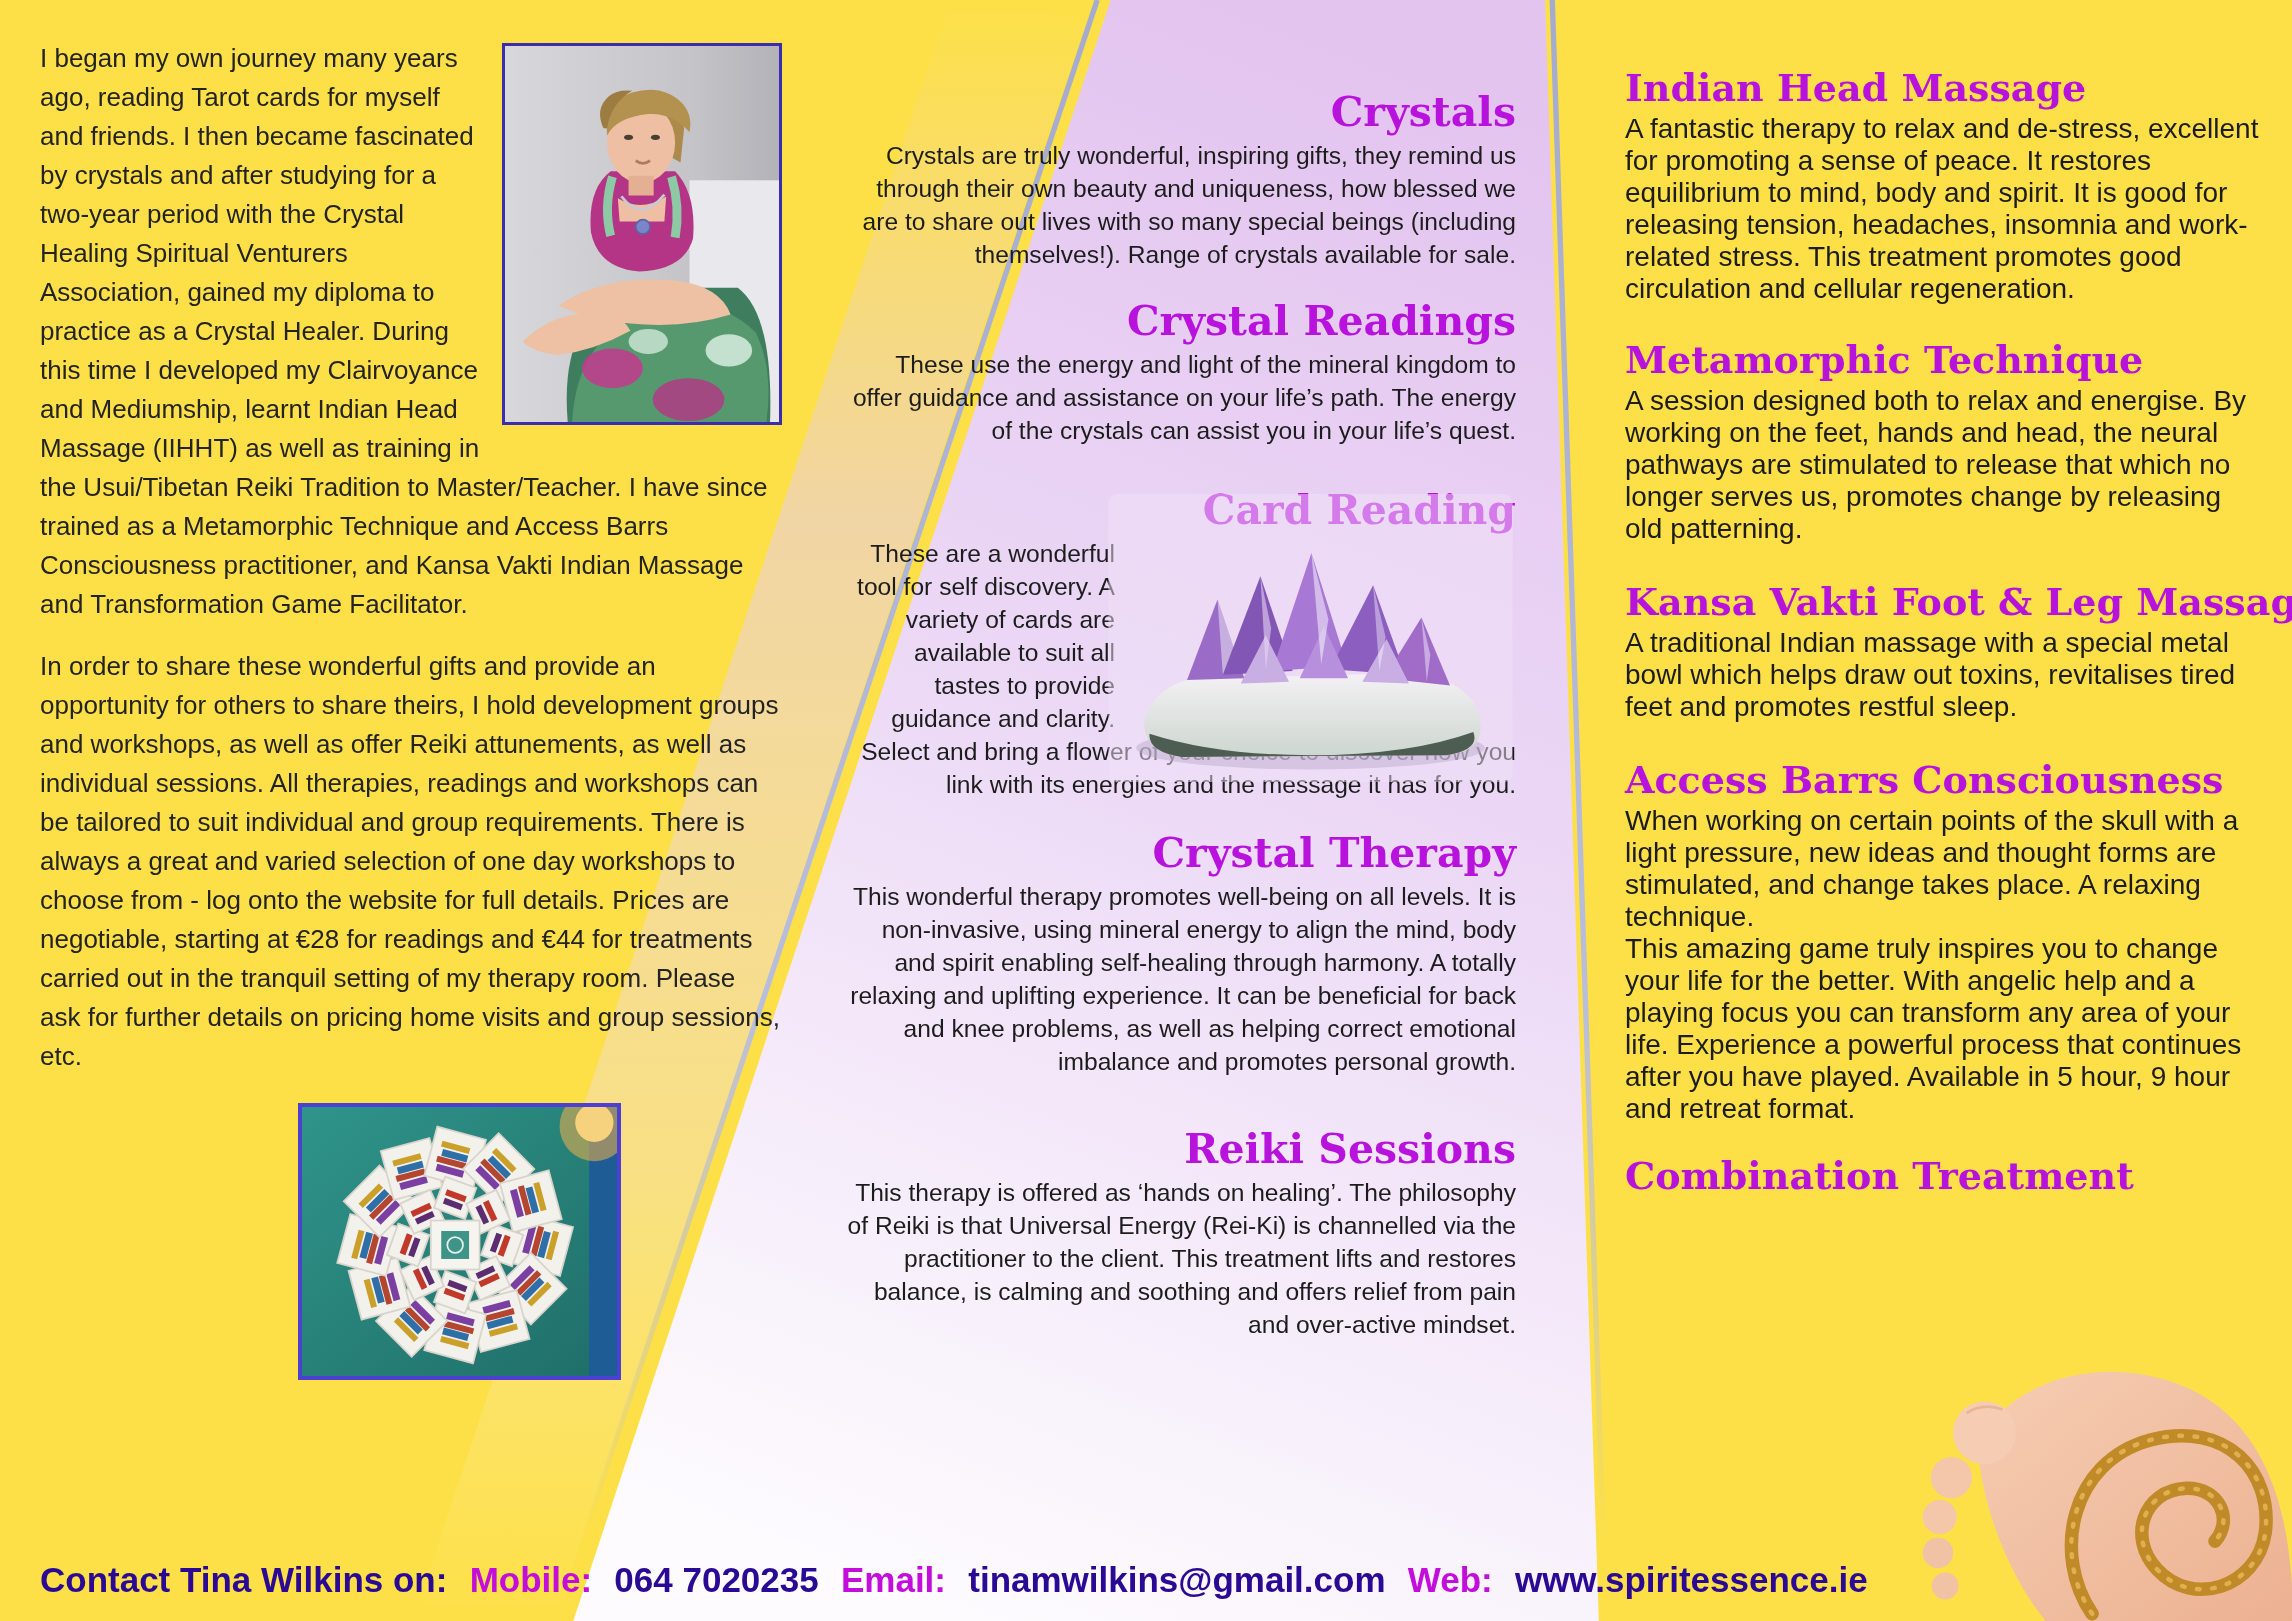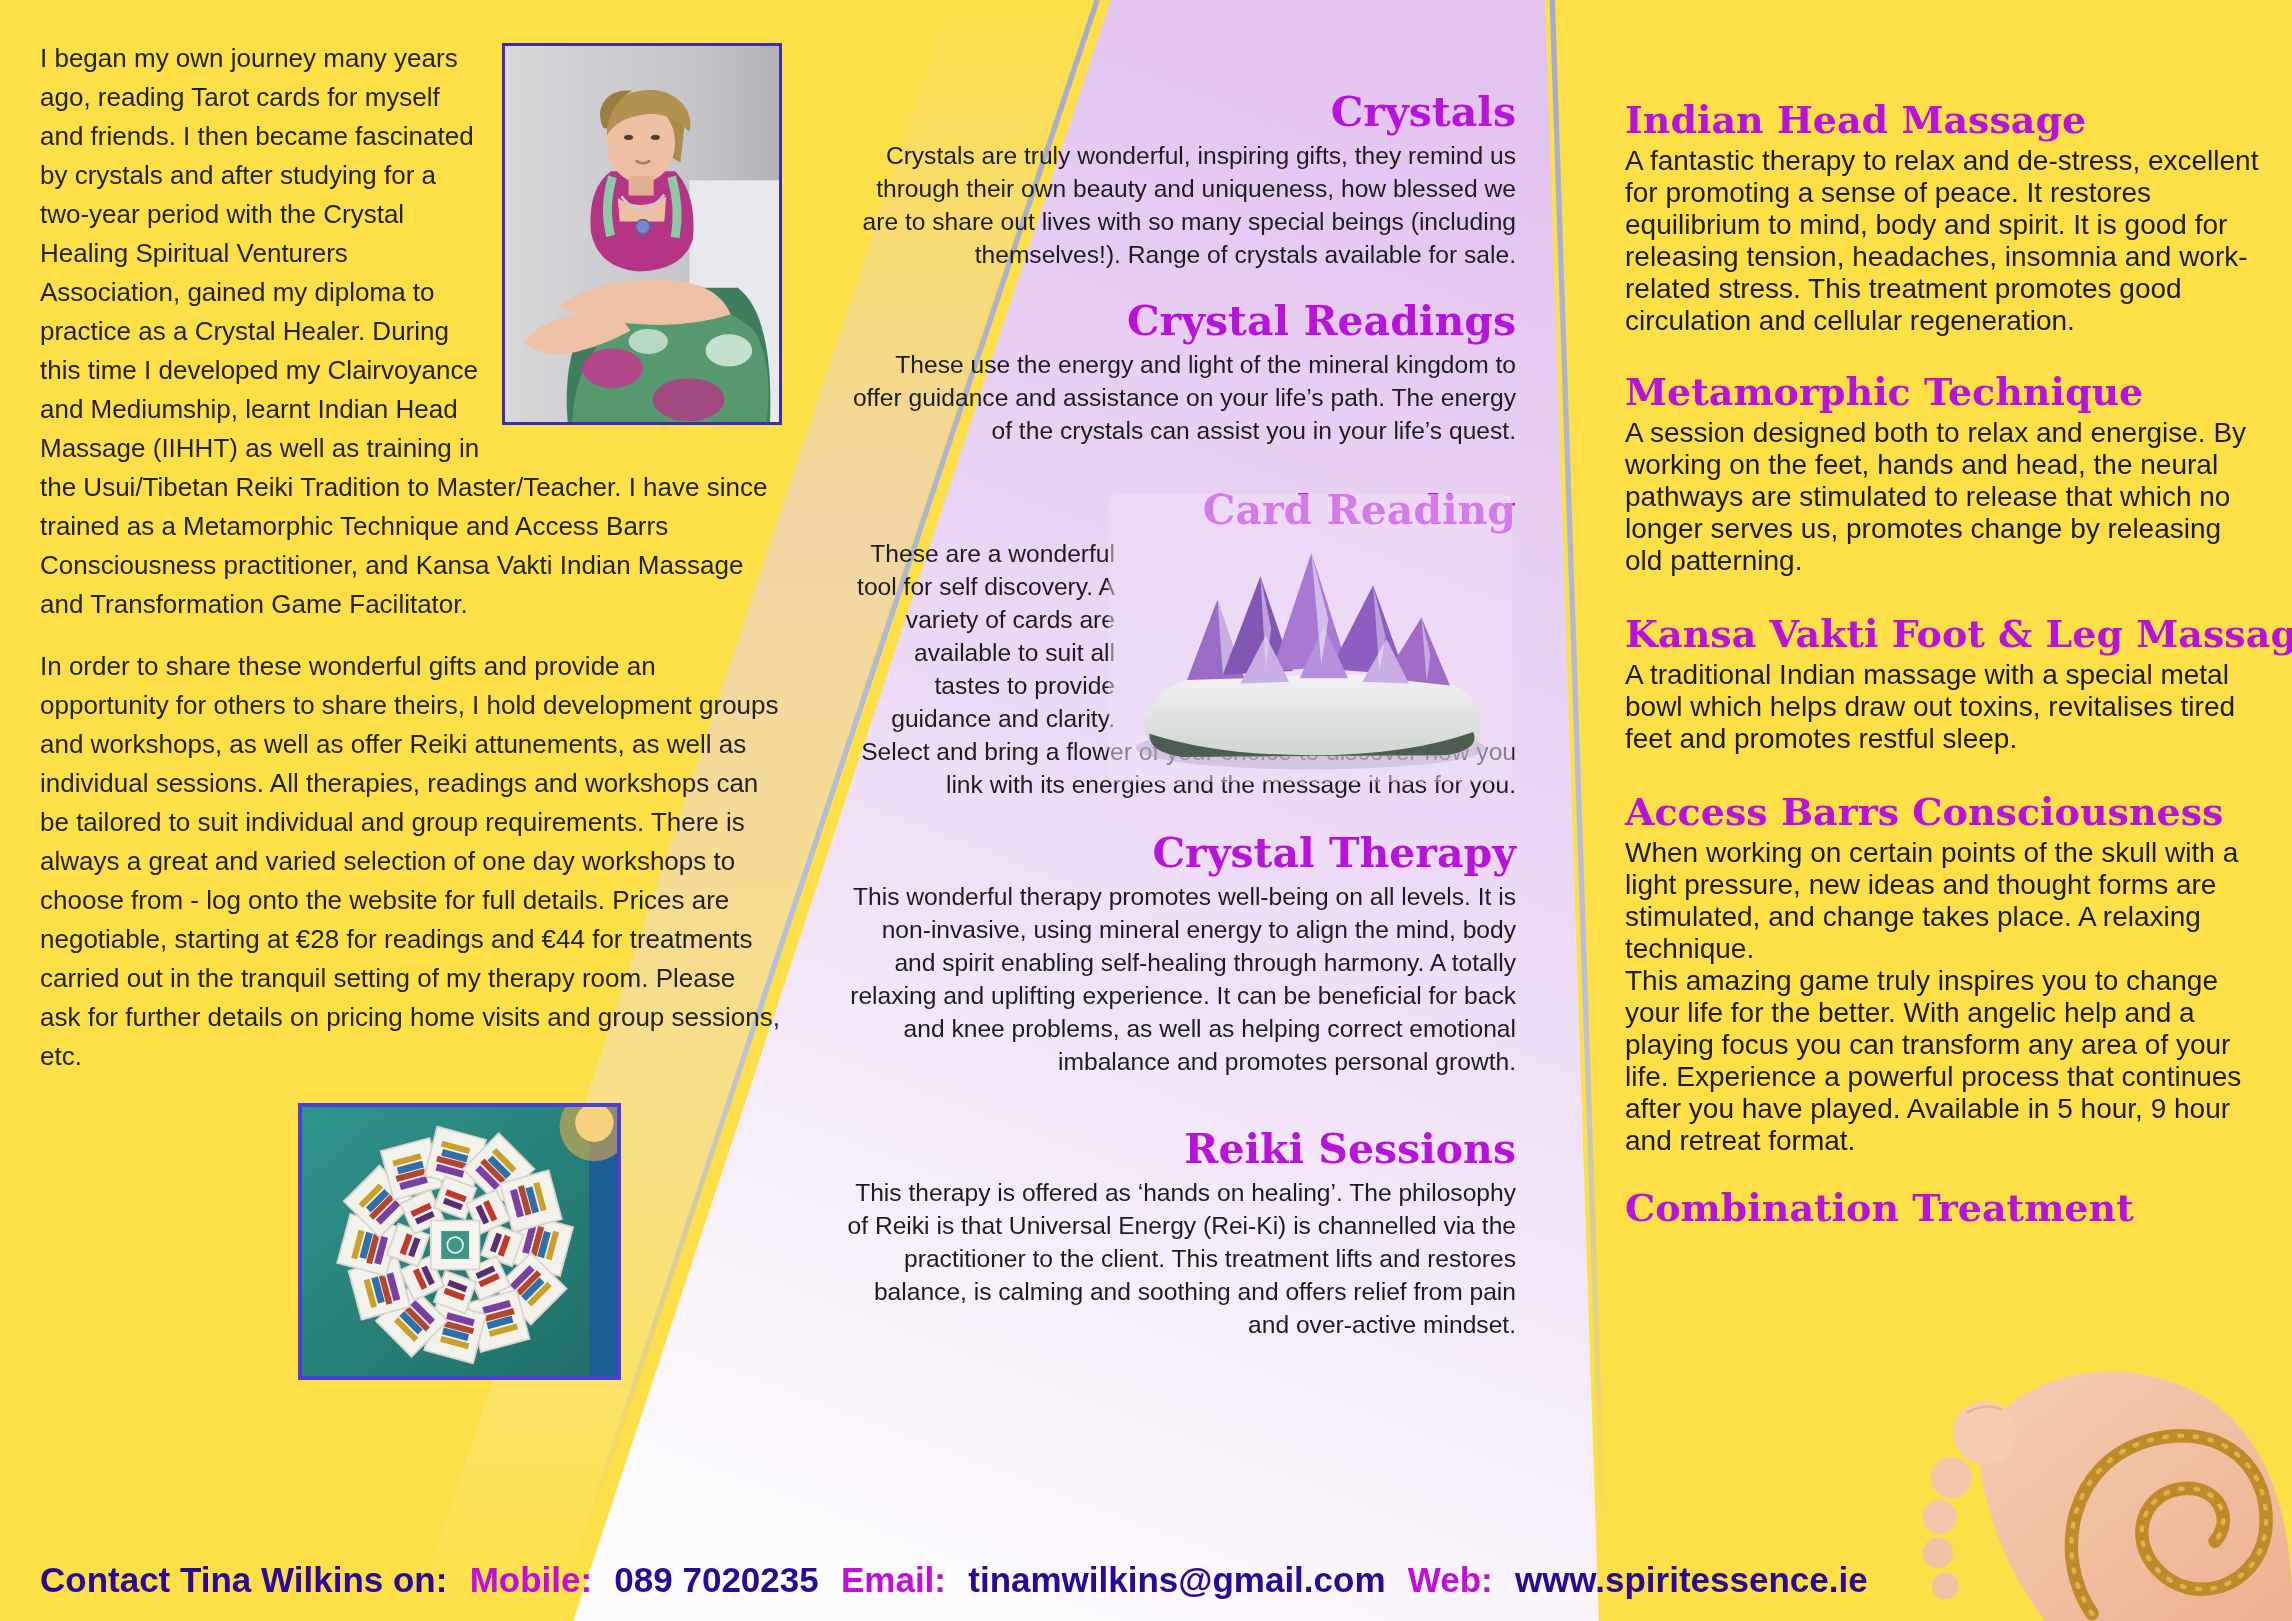--- a/index.html
+++ b/index.html
@@ -18,21 +18,21 @@
   
   .col-mid{left:846px;top:0;width:670px;height:1621px;text-align:right;}
   .col-right{left:1625px;top:0;width:641px;}
   .sec-title{font-family:"DejaVu Serif", serif;font-weight:bold;color:var(--accent,#b813dd);
              font-size:41px;line-height:54px;white-space:nowrap;letter-spacing:0px;}
   .col-right .sec-title{font-size:38px;line-height:50px;}
   .sec-body{font-size:24.6px;line-height:33px;color:#1c1c1c;}
   .col-right .sec-body{font-size:28px;line-height:32px;}
   .mt-crystals{margin-top:85px;}
   .mt-26{margin-top:23px;} .mt-40{margin-top:36px;} .mt-28{margin-top:25px;} .mt-30{margin-top:44px;}
-  .mt-ihm{margin-top:95px;}
+  .mt-ihm{margin-top:63px;}
   .mt-34{margin-top:30px;} .mt-36{margin-top:32px;} .mt-52{margin-top:47px;} .mt-60{margin-top:26px;}
   .card-body{width:269px;}
   .amethyst{position:absolute;left:262px;top:494px;width:405px;height:288px;}
   .amethyst svg{display:block;width:100%;height:100%;}
   
   .foot-photo{position:absolute;left:1868px;top:1327px;width:425px;height:294px;z-index:1;}
   .foot-photo svg{display:block;width:100%;height:100%;}
   
   .contact{position:absolute;left:40px;top:1560px;z-index:3;font-weight:bold;font-size:35px;
            font-family:"Liberation Sans", sans-serif;white-space:nowrap;}
@@ -243,21 +243,21 @@
       <circle cx="86" cy="289" r="15" fill="#f2c2a5"></circle>
       <path d="M110,96 Q128,84 150,92" stroke="#e3a584" stroke-width="3" fill="none" opacity="0.6"></path>
       <path d="M250,320 C205,255 225,150 315,126 C400,104 452,162 443,230 C434,290 362,314 322,270 C290,236 306,182 355,180 C392,179 408,215 387,239" fill="none" stroke="#c08a28" stroke-width="15" stroke-linecap="round"></path>
       <path d="M250,320 C205,255 225,150 315,126 C400,104 452,162 443,230 C434,290 362,314 322,270 C290,236 306,182 355,180 C392,179 408,215 387,239" fill="none" stroke="#e0b050" stroke-width="5" stroke-linecap="round" stroke-dasharray="3 14"></path>
     </svg>
   </div>
 
   <div class="contact">
     <span class="ink">Contact Tina Wilkins on:</span>
     <span class="mag">Mobile:</span>
-    <span class="ink">089 7020235</span>
+    <span class="ink">064 7020235</span>
     <span class="mag">Email:</span>
     <span class="ink">tinamwilkins@gmail.com</span>
     <span class="mag">Web:</span>
     <span class="ink">www.spiritessence.ie</span>
   </div>
 
 </div>
 
 
 </body></html>

